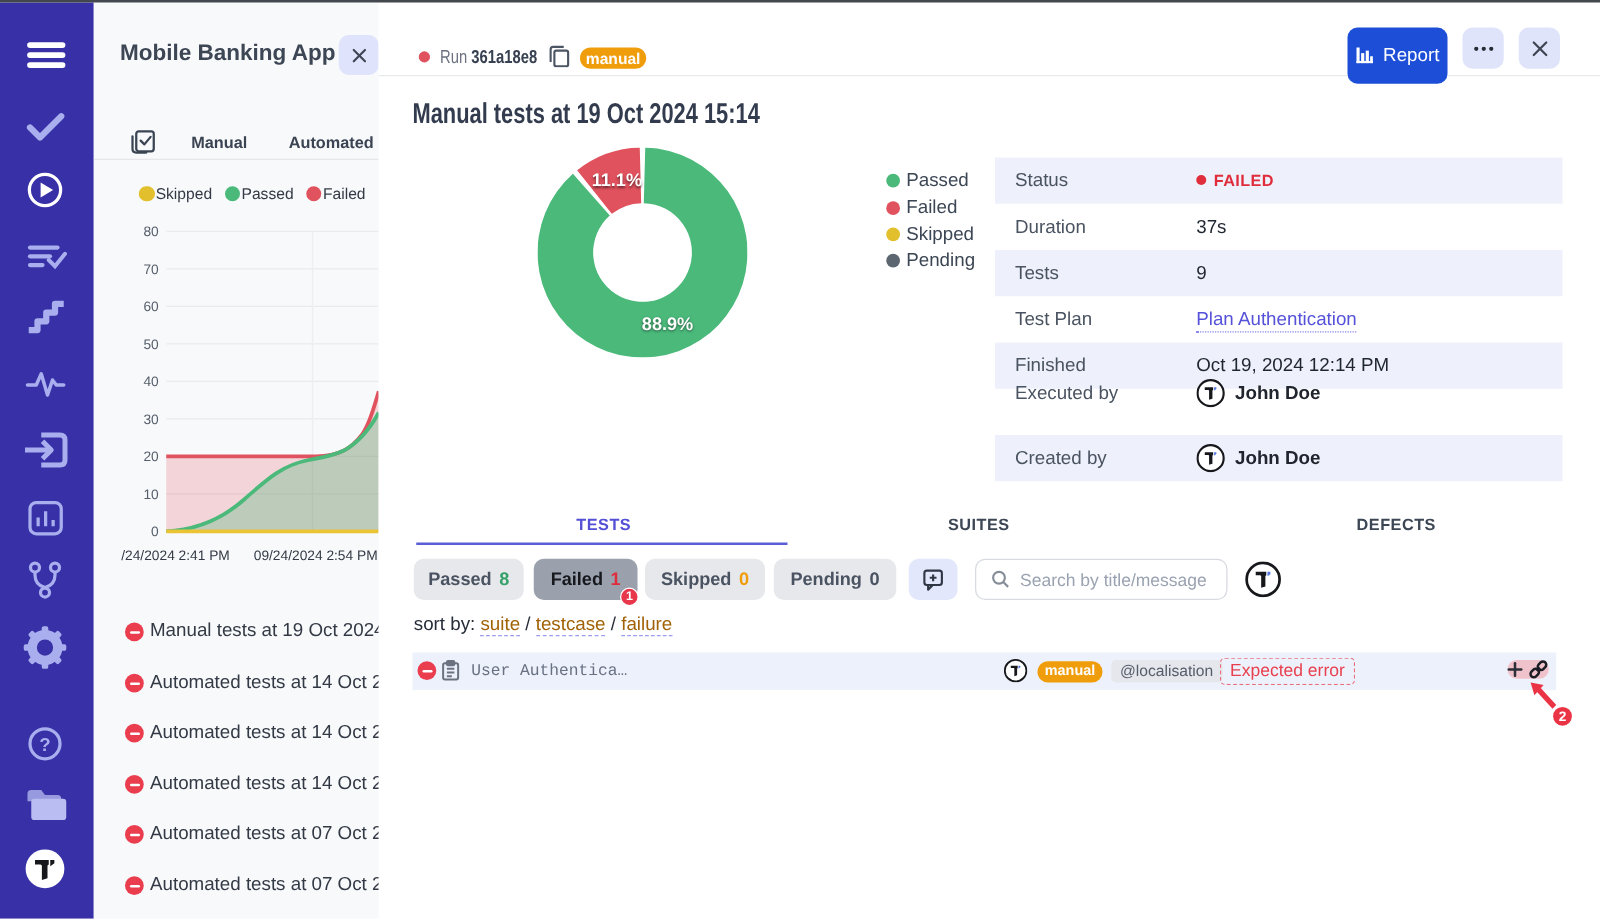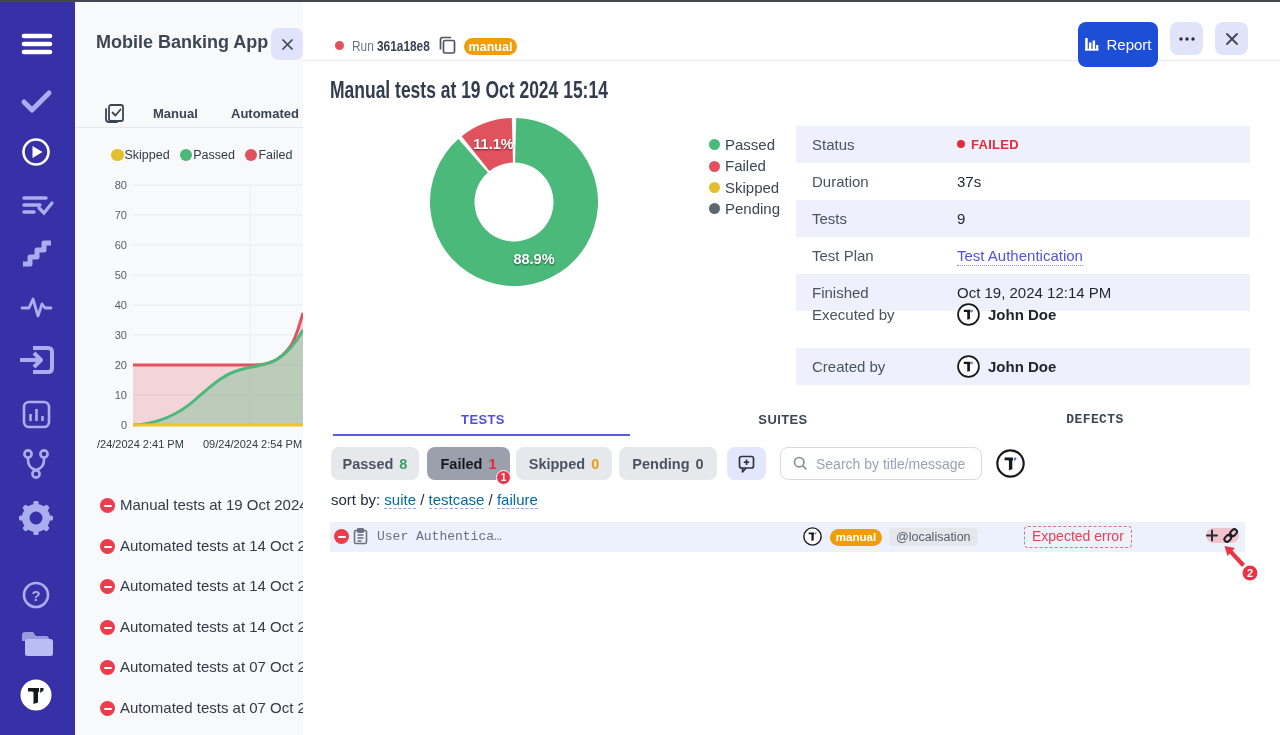--- a/index.html
+++ b/index.html
@@ -27,21 +27,21 @@
   
   .trow { position:absolute; left:493px; width:454px; height:37px; }
   .trow .lbl { position:absolute; left:16px; top:10px; font-size:15px; font-weight:normal; color:#4a5361; }
   .trow .val { position:absolute; left:161px; top:10px; font-size:15px; color:#1f2630; }
   .lavbg { background:#eef1fb; }
   
   .bigtab { position:absolute; top:410px; width:300px; text-align:center; font-size:13px; font-weight:bold; letter-spacing:0.4px; color:#3c4654; }
   
   .fbtn { position:absolute; top:445px; height:33px; border-radius:8px; background:#e7e8ec; font-size:14.5px; font-weight:bold; color:#4a5361; display:flex; align-items:center; justify-content:center; gap:6px; }
   .pill { border-radius:9px; color:#fff; font-weight:bold; display:inline-flex; align-items:center; justify-content:center; }
-  .sortlink { color:#0369a1; border-bottom:1.5px dashed #9b9df0; padding-bottom:0px; }
+  .sortlink { color:#a16207; border-bottom:1.5px dashed #9b9df0; padding-bottom:0px; }
 </style>
 </head>
 <body>
 <div id="page">
   <svg width="0" height="0" style="position:absolute;">
     <defs>
       <g id="tlogo">
         <circle cx="12" cy="12" r="10.9" fill="#fff" stroke="#17181c" stroke-width="1.8"></circle>
         <path d="M7.1 7 L14.1 7 L14.1 9.3 L13.5 9.8 L13.5 16.7 L10.7 17.6 L10.7 9.8 L10.1 9.3 L7.1 9.3 Z" fill="#17181c"></path>
         <path d="M14.9 7 L16.8 7 L16.8 8.6 L14.9 10 Z" fill="#5577e0"></path>
@@ -243,21 +243,21 @@
     <div class="trow" style="top:161px;">
         <span class="lbl">Duration</span>
         <span class="val">37s</span>
       </div>
     <div class="trow lavbg" style="top:198px;">
         <span class="lbl">Tests</span>
         <span class="val">9</span>
       </div>
     <div class="trow" style="top:235px;">
         <span class="lbl">Test Plan</span>
-        <span class="val" style="color:#5552d9;border-bottom:1.5px dotted #8a88e8;padding-bottom:1px;">Test Authentication</span>
+        <span class="val" style="color:#5552d9;border-bottom:1.5px dotted #8a88e8;padding-bottom:1px;">Plan Authentication</span>
       </div>
     <div class="trow lavbg" style="top:272px;">
         <span class="lbl">Finished</span>
         <span class="val">Oct 19, 2024 12:14 PM</span>
       </div>
     <div class="trow" style="top:294px;">
         <span class="lbl">Executed by</span>
         <svg width="23" height="23" viewBox="0 0 24 24" style="position:absolute;left:161px;top:7px;">
           <use href="#tlogo"></use>
         </svg>
@@ -266,21 +266,21 @@
     <div class="trow lavbg" style="top:346px;">
         <span class="lbl">Created by</span>
         <svg width="23" height="23" viewBox="0 0 24 24" style="position:absolute;left:161px;top:7px;">
           <use href="#tlogo"></use>
         </svg>
         <span class="val" style="left:192px;font-weight:bold;color:#21262e;">John Doe</span>
       </div>
 
     <div class="bigtab" style="left:30px;color:#5450d6;">TESTS</div>
     <div class="bigtab" style="left:330px;">SUITES</div>
-    <div class="bigtab" style="left:642px;font-family:Liberation Mono, monospace;">DEFECTS</div>
+    <div class="bigtab" style="left:664px;">DEFECTS</div>
     <div style="position:absolute;left:30px;top:431.5px;width:297px;height:2px;background:#5a5fd8;"></div>
 
     <div class="fbtn" style="left:28px;width:88px;">Passed <span style="color:#36a269;">8</span></div>
     <div class="fbtn" style="left:124px;width:83px;background:#9aa0ac;color:#16181d;">Failed <span style="color:#e02d3c;">1</span>
       <span style="position:absolute;right:-1px;bottom:-5px;width:15px;height:15px;border-radius:50%;background:#e8364b;border:1.5px solid #fff;color:#fff;font-size:10px;display:flex;align-items:center;justify-content:center;">1</span>
     </div>
     <div class="fbtn" style="left:213px;width:96px;">Skipped <span style="color:#ef9d0e;">0</span></div>
     <div class="fbtn" style="left:316px;width:98px;">Pending <span style="color:#4a5361;">0</span></div>
     <div class="fbtn" style="left:424px;width:39px;background:#e3e7fc;">
       <svg width="19" height="19" viewBox="0 0 19 19" fill="none" stroke="#2f3744" stroke-width="1.7">
@@ -311,21 +311,21 @@
         <line x1="4.5" y1="7" x2="10.5" y2="7"></line>
           <line x1="4.5" y1="10" x2="10.5" y2="10"></line>
           <line x1="4.5" y1="13" x2="8.5" y2="13"></line>
       </svg>
       <span style="position:absolute;left:47px;top:7px;font-family:'Liberation Mono',monospace;font-size:13px;color:#687082;">User Authentica…</span>
       <svg width="19" height="19" viewBox="0 0 24 24" style="position:absolute;left:473px;top:5px;">
           <use href="#tlogo"></use>
         </svg>
       <span class="pill" style="position:absolute;left:500px;top:6.5px;width:52px;height:17px;background:#f09d0c;font-size:11.5px;">manual</span>
       <span style="position:absolute;left:559px;top:6px;height:18px;background:#e6e7ec;border-radius:4px;font-size:12.5px;color:#555d6b;padding:1.5px 7px;">@localisation</span>
-      <span style="position:absolute;left:646px;top:3.5px;height:22px;border:1.5px dashed #e8707c;border-radius:4px;font-size:14px;color:#e8404e;padding:1.5px 7px;margin-left:48px;">Expected error</span>
+      <span style="position:absolute;left:646px;top:3.5px;height:22px;border:1.5px dashed #e8707c;border-radius:4px;font-size:14px;color:#e8404e;padding:1.5px 7px;">Expected error</span>
       <span style="position:absolute;left:876px;top:6px;width:33px;height:15px;background:#f0c3cc;border-radius:7.5px;"></span>
       <svg width="40" height="22" viewBox="0 0 40 22" style="position:absolute;left:874px;top:4px;">
         <g stroke="#2b2f38" stroke-width="2" stroke-linecap="round">
           <line x1="3" y1="9.5" x2="13" y2="9.5"></line>
             <line x1="8" y1="4.5" x2="8" y2="14.5"></line>
         </g>
         <g fill="none" stroke="#1b1e24" stroke-width="2" transform="translate(26.7,9.5) rotate(-45)">
           <rect x="-7.8" y="-2.6" width="7.4" height="5.2" rx="2.6"></rect>
           <rect x="0.4" y="-2.6" width="7.4" height="5.2" rx="2.6"></rect>
           <line x1="-1.8" y1="0" x2="1.8" y2="0" stroke-width="1.9"></line>

